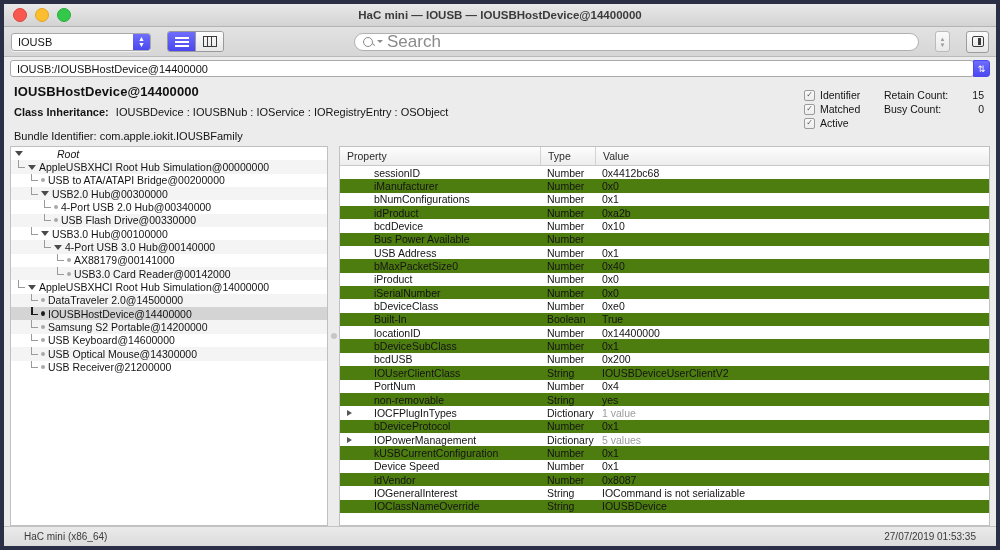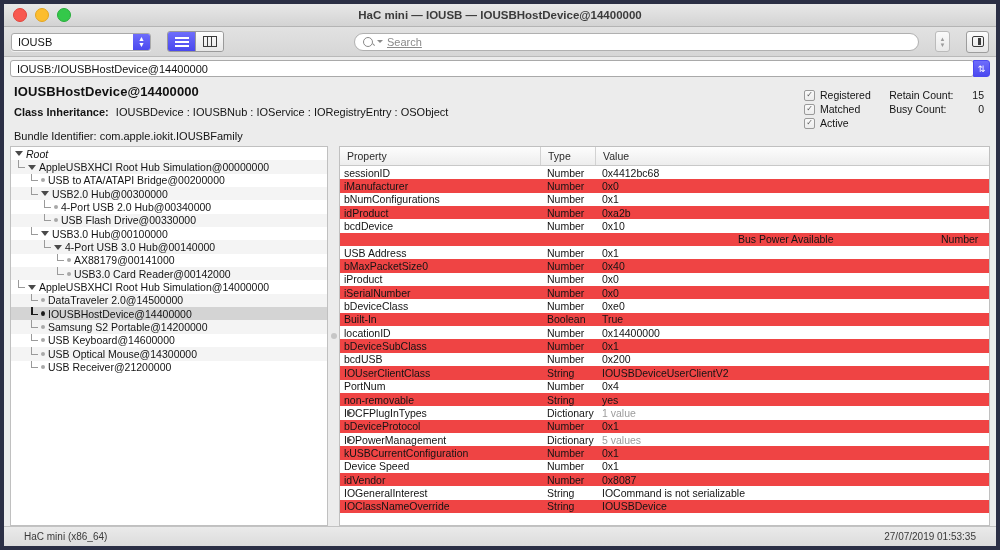--- a/index.html
+++ b/index.html
@@ -67,21 +67,21 @@
   .icon-lines{width:14px;display:flex;flex-direction:column;gap:2px;}
   .icon-lines i{display:block;height:2px;background:#3b3b3b;}
   .sbtn.active .icon-lines i{background:#fff;}
   .icon-cols{width:14px;height:11px;border:1.4px solid #3b3b3b;display:flex;box-sizing:border-box;}
   .icon-cols i{flex:1;border-right:1.3px solid #3b3b3b;}
   .icon-cols i:last-child{border-right:none;}
   .spacer{flex:1;}
   .searchbox{
     width:565px;height:18px;background:#fff;border:1px solid #b0b0b0;border-radius:9px;
     display:flex;align-items:center;padding:0 8px;box-sizing:border-box;gap:4px;
-    color:#8a8a8a;font-size:11px;text-decoration:underline;
+    color:#8a8a8a;font-size:17px;
   }
   .mag{width:8px;height:8px;border:1.4px solid #8a8a8a;border-radius:50%;position:relative;flex:0 0 auto;}
   .mag:after{content:"";position:absolute;width:3px;height:1.4px;background:#8a8a8a;transform:rotate(45deg);right:-3px;bottom:0;}
   .tri-sm{width:0;height:0;border-left:3px solid transparent;border-right:3px solid transparent;border-top:3px solid #8a8a8a;}
   .stepper-g{
     width:13px;height:19px;border:1px solid #bbb;border-radius:3px;
     background:linear-gradient(#fafafa,#e9e9e9);
     display:flex;flex-direction:column;align-items:center;justify-content:center;
     color:#9b9b9b;font-size:6px;line-height:6px;
   }
@@ -161,37 +161,37 @@
   }
   .elbow:before{content:"";position:absolute;left:3px;top:0;bottom:50%;width:1px;background:#9a9a9a;}
   .elbow:after{content:"";position:absolute;left:3px;top:50%;width:7px;height:1px;background:#9a9a9a;}
   .vline{width:13px;flex:0 0 13px;position:relative;}
   .vline:before{content:"";position:absolute;left:3px;top:0;bottom:0;width:1px;background:#9a9a9a;}
   .bullet{width:4px;height:4px;border-radius:50%;background:#a8a8a8;margin-right:3px;flex:0 0 4px;}
   .bullet.dark{background:#1b1b1b;width:5px;height:5px;}
   .elbow.dark:after{background:#1b1b1b;height:1.6px;}
   .elbow.dark:before{background:#1b1b1b;width:1.6px;}
   .tlabel{padding-right:4px;}
-  .tlabel.root{font-style:italic;}
+  .tlabel.root{font-style:italic;margin-left:31px;}
   
   .phead{
     height:18px;flex:0 0 18px;display:flex;
     background:linear-gradient(#fdfdfd,#ededed);
     border-bottom:1px solid #c8c8c8;font-size:10.5px;color:#2a2a2a;
   }
   .phead .c{box-sizing:border-box;padding-left:7px;height:100%;display:flex;align-items:center;}
   .phead .c + .c{border-left:1px solid #d2d2d2;}
   .c-prop{width:200px;flex:0 0 200px;}
   .c-type{width:55px;flex:0 0 55px;}
   .c-val{flex:1;}
   .pbody{flex:1;overflow:hidden;}
   .prow{height:13.35px;display:flex;align-items:center;font-size:10.5px;box-sizing:border-box;}
-  .prow.alt{background:#ef4444;justify-content:flex-end;}
+  .prow.alt{background:#4d7c0f;}
   .prow .c{box-sizing:border-box;height:100%;display:flex;align-items:center;white-space:nowrap;overflow:hidden;}
-  .prow .c-prop{padding-left:4px;position:relative;}
+  .prow .c-prop{padding-left:34px;position:relative;}
   .prow .c-type{padding-left:7px;}
   .prow .c-val{padding-left:7px;}
   .prow .c-val.dim{color:#9c9c9c;}
   .dtri{
     position:absolute;left:7px;top:50%;transform:translateY(-50%);
     width:0;height:0;border-top:3.5px solid transparent;border-bottom:3.5px solid transparent;
     border-left:5px solid #555;
   }
   
   .statusbar{
@@ -276,21 +276,21 @@
     </div>
     <div class="bundlerow">
       <span class="lbl">Bundle Identifier:</span>
       <span class="val">com.apple.iokit.IOUSBFamily</span>
     </div>
 
     <div class="statbox">
       <div>
         <div class="chk">
           <span class="cbox">✓</span>
-          <span>Registered</span>
+          <span>Identifier</span>
         </div>
         <div class="chk">
           <span class="cbox">✓</span>
           <span>Matched</span>
         </div>
         <div class="chk">
           <span class="cbox">✓</span>
           <span>Active</span>
         </div>
       </div>

